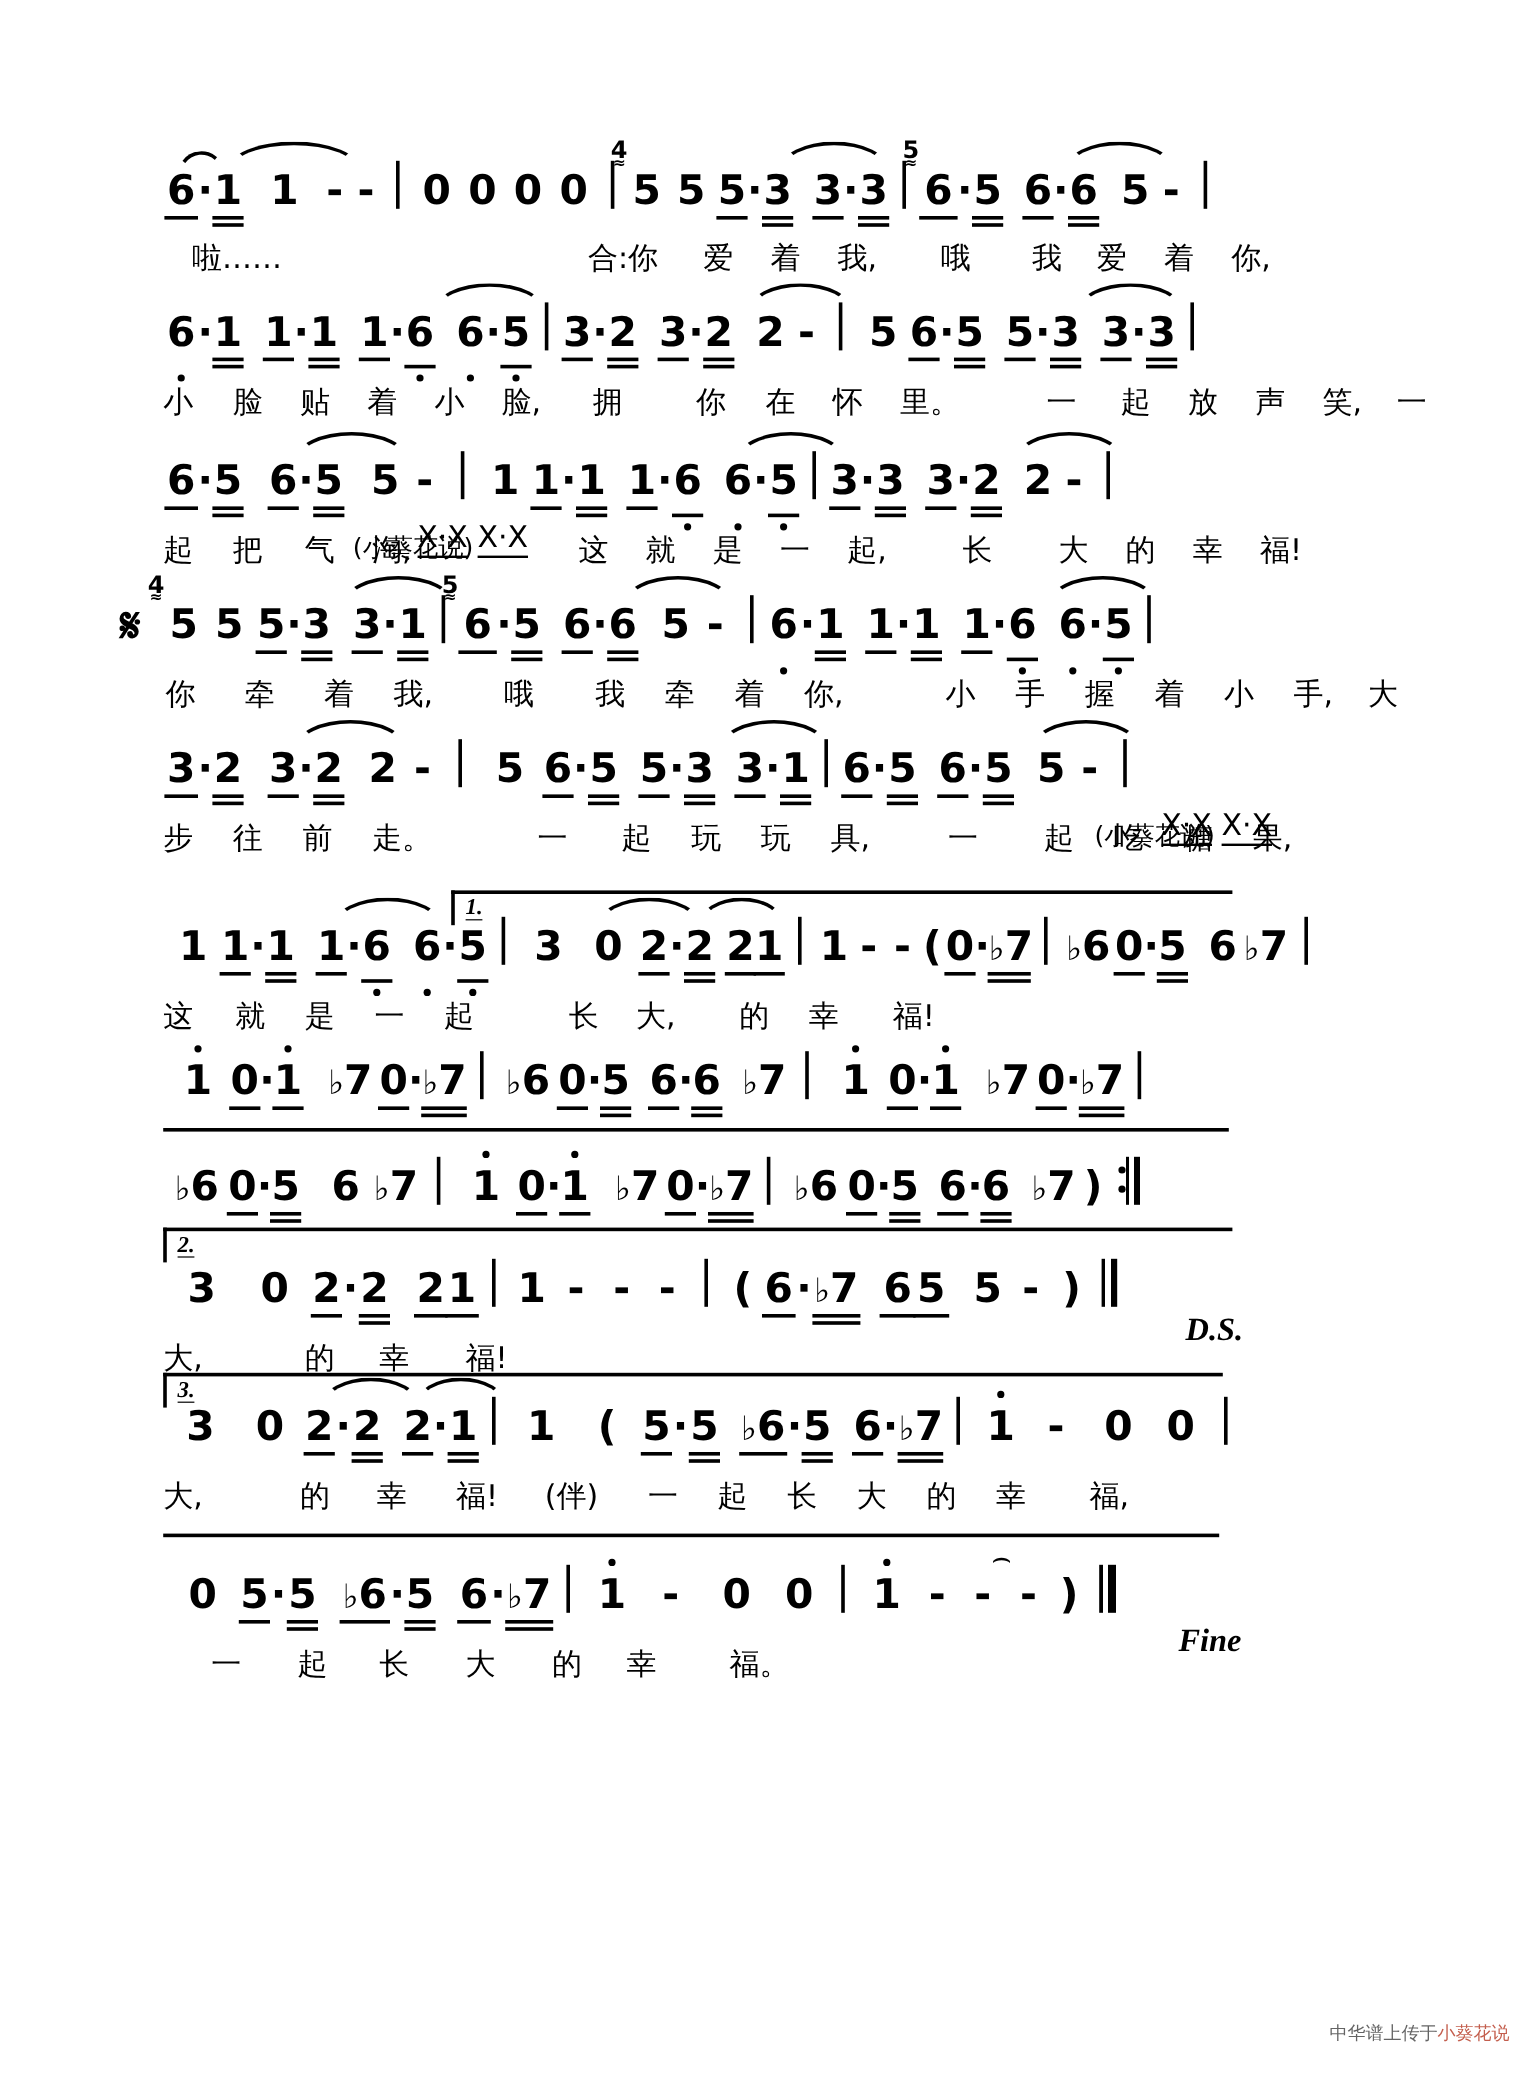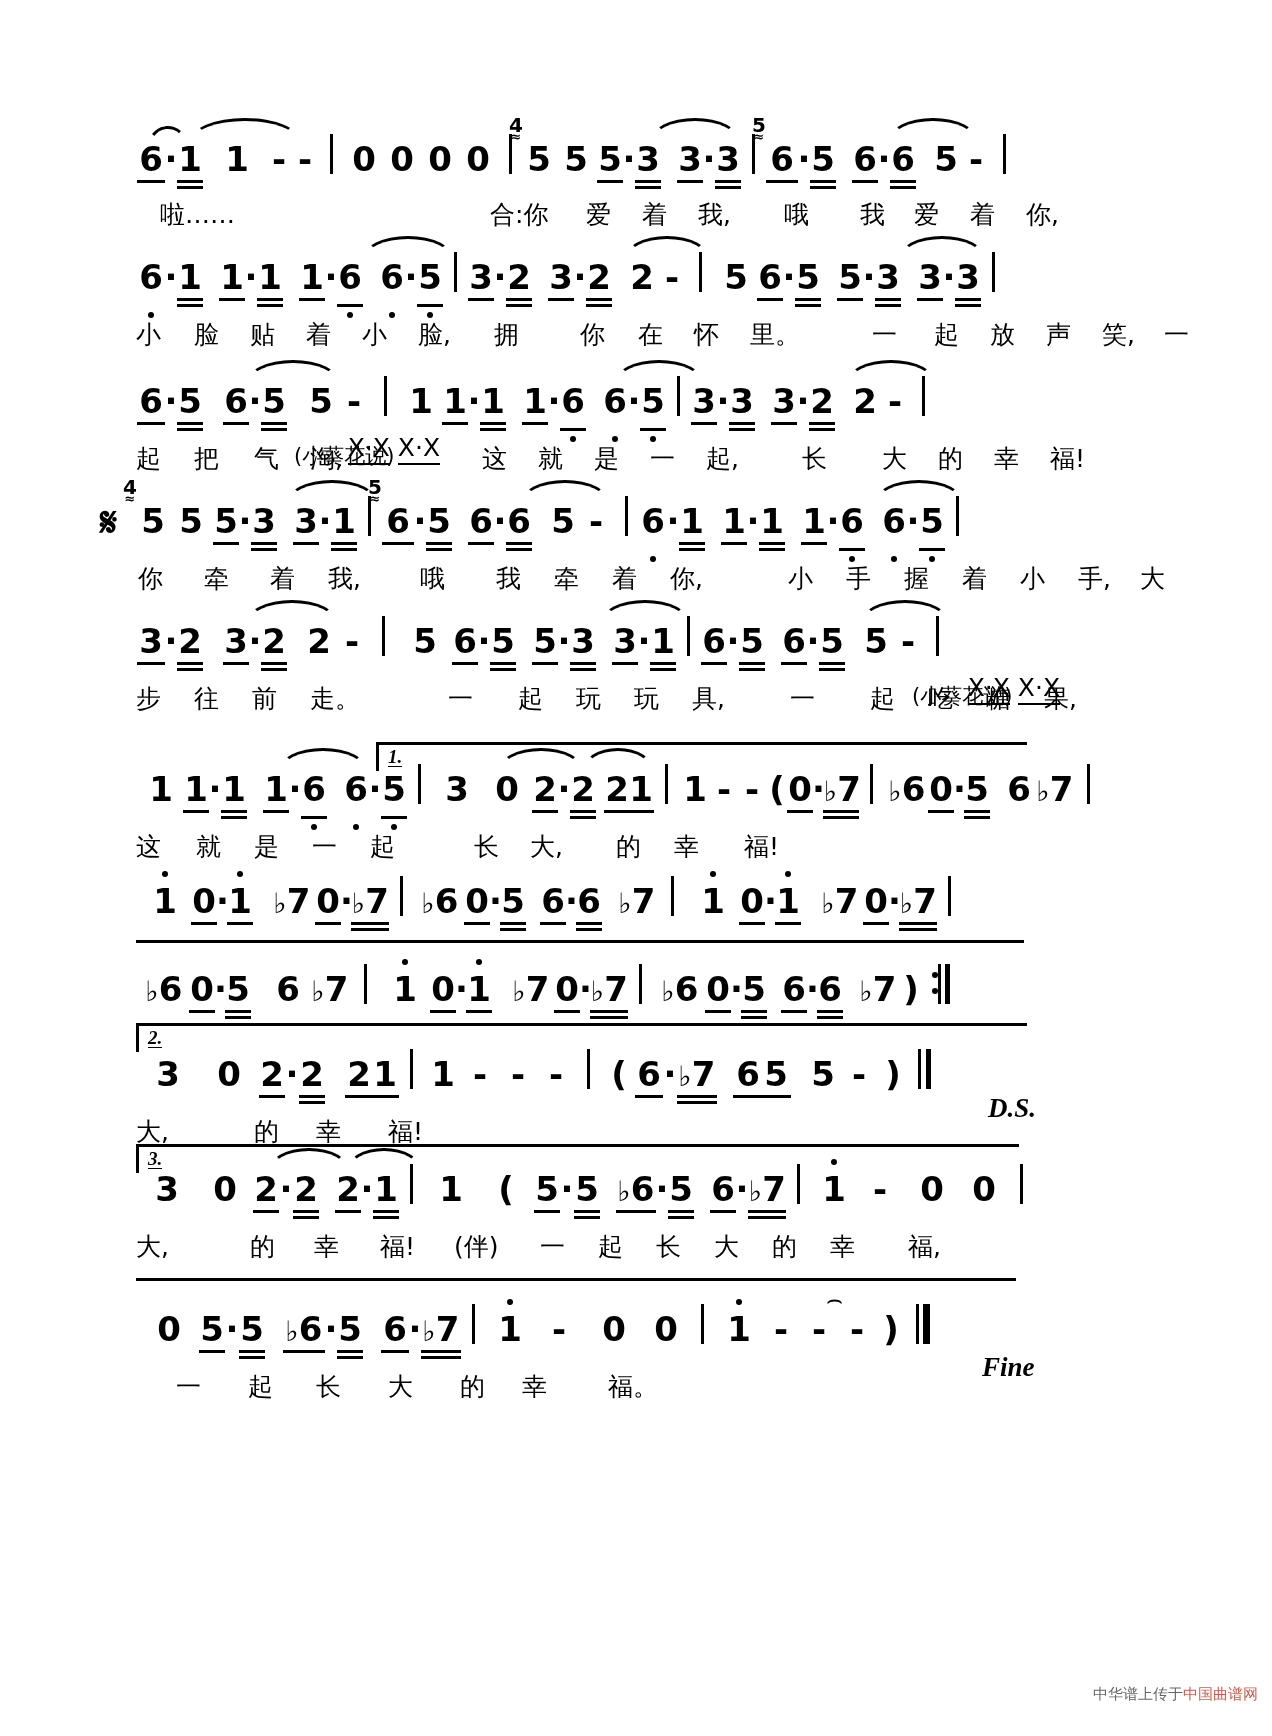--- a/index.html
+++ b/index.html
@@ -586,16 +586,16 @@
       <span style="width:72px;">长</span>
       <span style="width:72px;">大</span>
       <span style="width:62px;">的</span>
       <span style="width:86px;">幸</span>
       <span style="width:62px;">福。</span>
     </div>
     <div class="fine" style="left:982px;top:52px;">Fine</div>
   </div>
 
   <div class="footer">
-    <span class="gray">中华谱上传于</span><span>中国曲谱网</span>
+    <span class="gray">中华谱上传于</span><span>小葵花说</span>
   </div>
 
 </div>
 
 </body></html>

